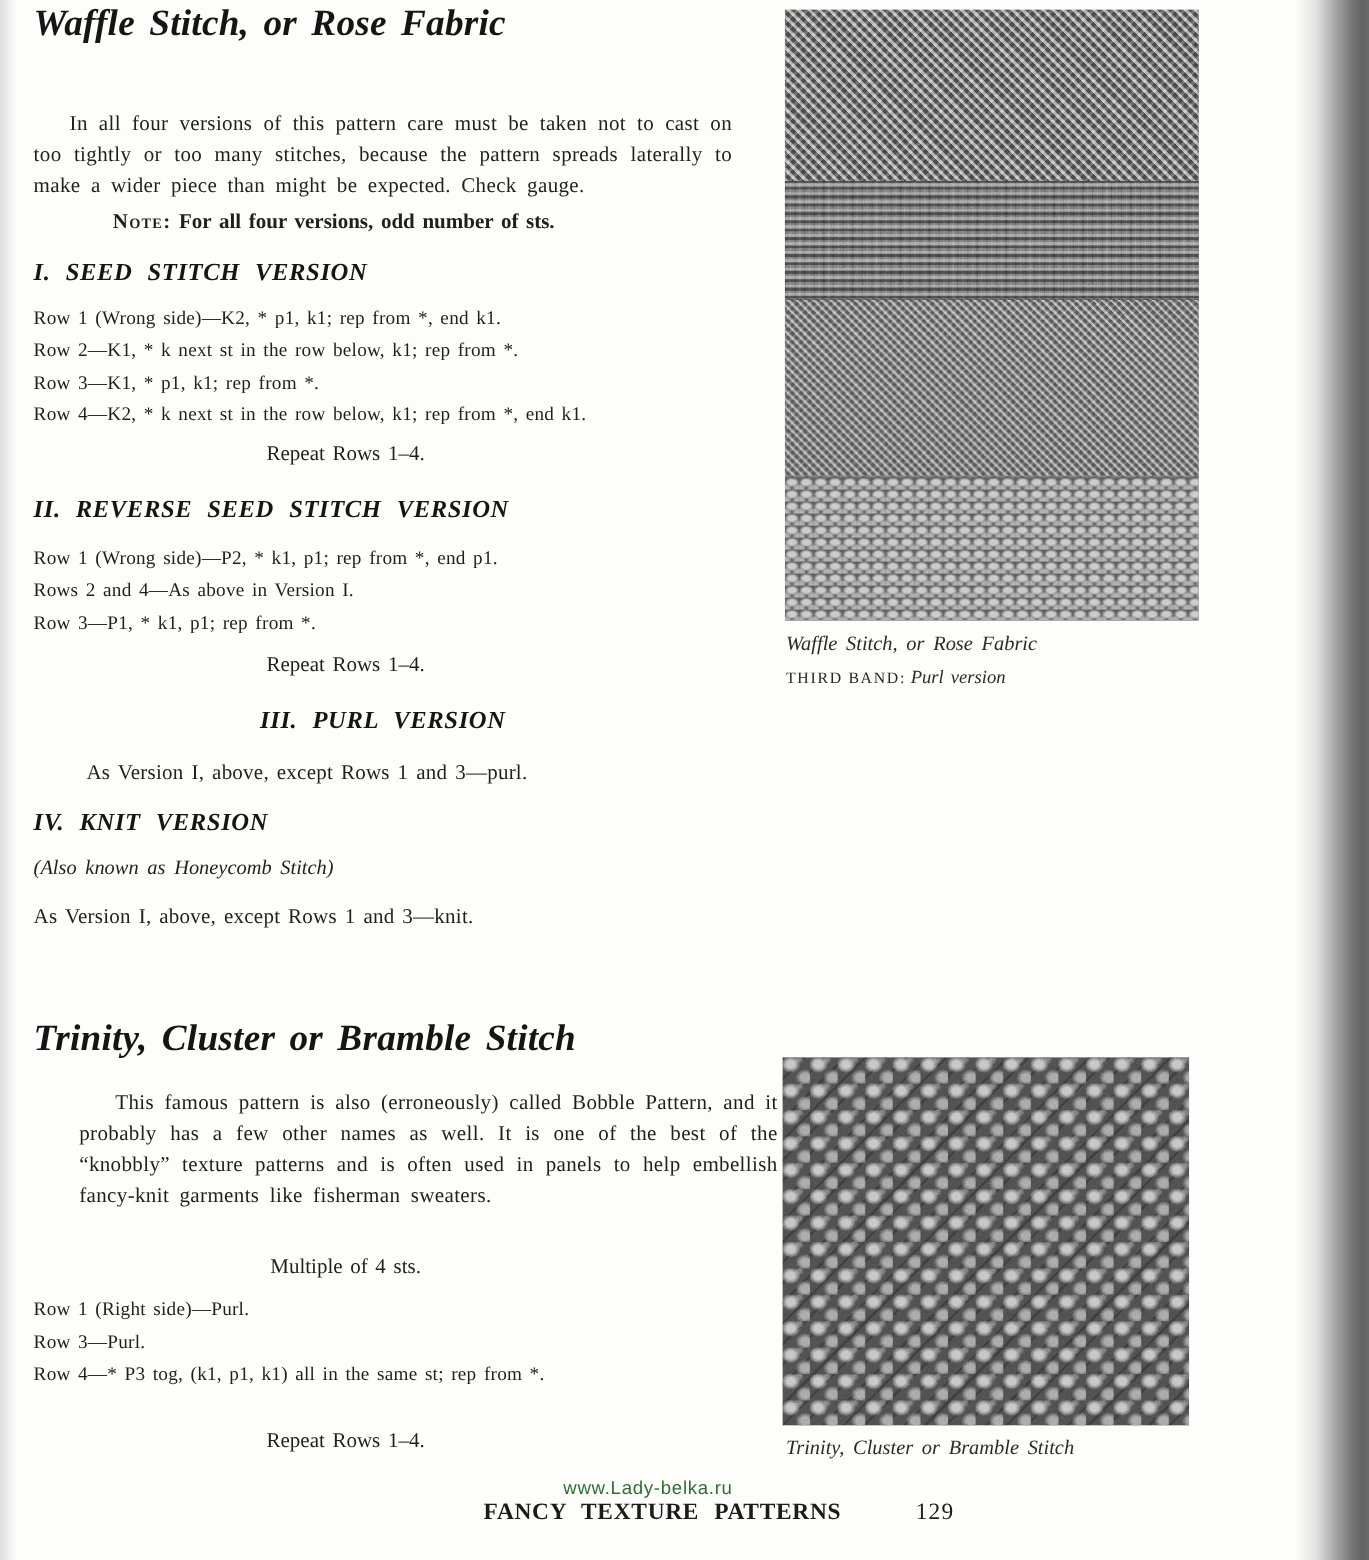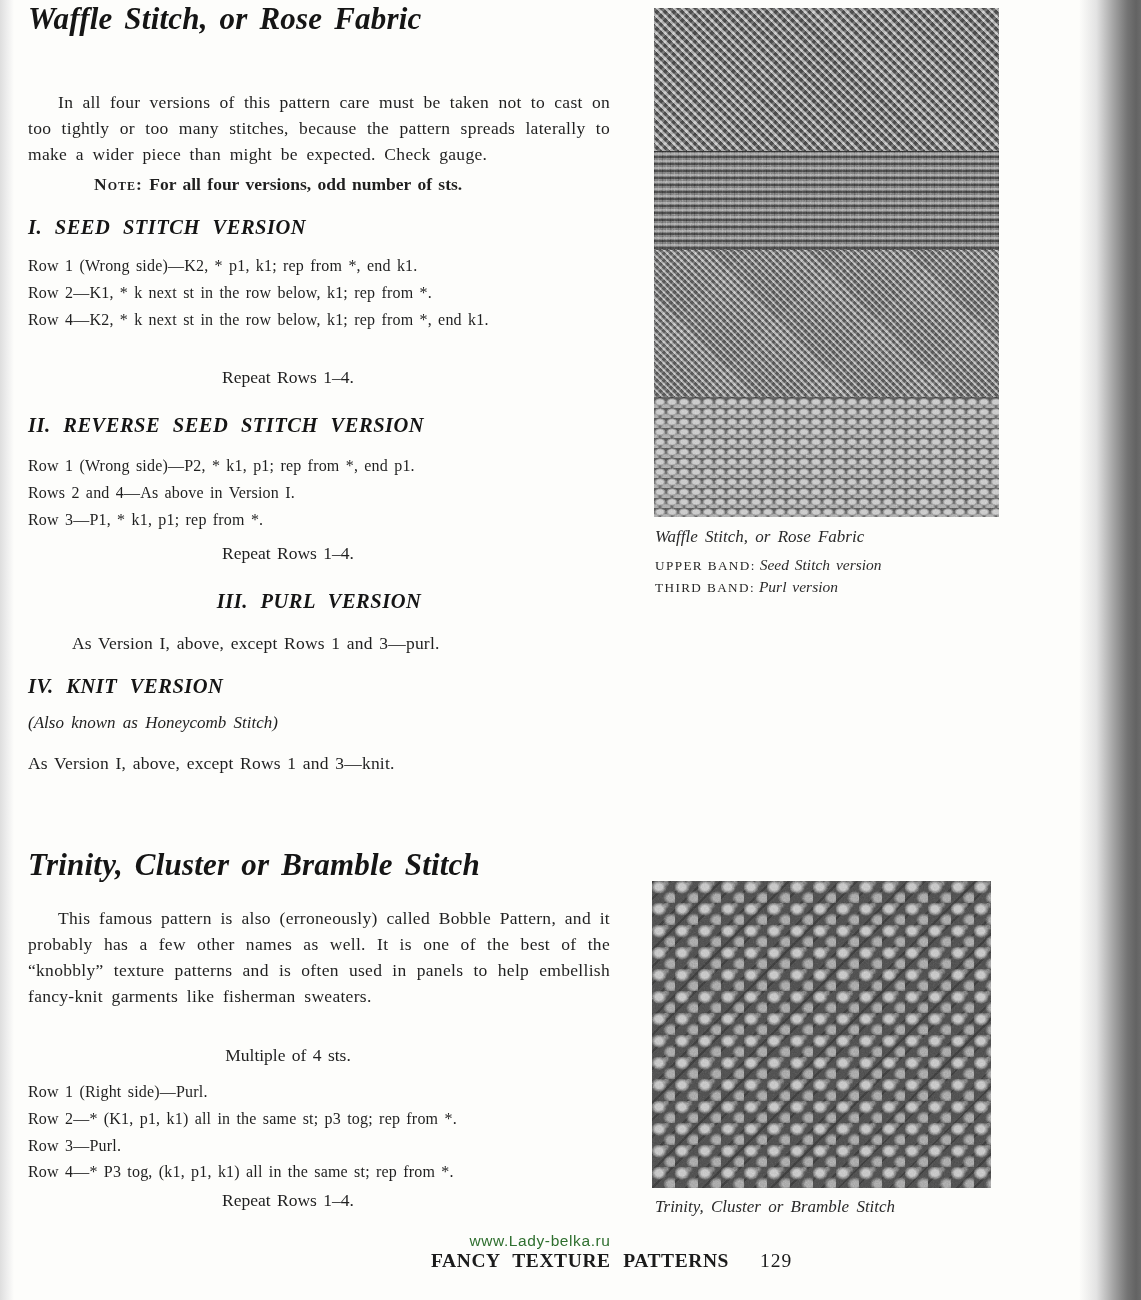--- a/index.html
+++ b/index.html
@@ -91,22 +91,22 @@
     font-size:13.2px;letter-spacing:1.4px;font-style:normal;color:#262626;
   }
   .cap-value{font-style:italic;word-spacing:2px;}
   
   .watermark{
     position:absolute;left:430px;top:1232px;width:220px;text-align:center;
     font-family:"Liberation Sans","DejaVu Sans",sans-serif;
     font-size:15.5px;letter-spacing:.6px;
   }
   .running-foot{
-    position:absolute;left:403px;top:1250px;display:flex;align-items:flex-end;gap:31px;
-    font-size:19.5px;color:#1b1b1b;margin-left:28px;
+    position:absolute;left:403px;top:1250px;display:flex;align-items:flex-end;gap:62px;
+    font-size:19.5px;color:#1b1b1b;
   }
   .running-head{font-weight:bold;letter-spacing:.6px;word-spacing:7px;}
   .folio{letter-spacing:1px;}
 </style>
 </head>
 <body style="background: rgb(253, 253, 251); color: rgb(31, 31, 31);">
 
 <svg width="0" height="0" style="position:absolute">
   <filter id="grain">
     <feTurbulence type="fractalNoise" baseFrequency="0.8" numOctaves="2" seed="7"></feTurbulence>
@@ -123,20 +123,21 @@
 
 <div class="blk note-line" style="top:171px;font-weight:bold;">
   <span class="smallcaps">Note:</span>
   <span>For all four versions, odd number of sts.</span>
 </div>
 
 <div class="blk h2" style="top:216px;">I. SEED STITCH VERSION</div>
 <div class="blk rows" style="top:253px;">
   <div>Row 1 (Wrong side)—K2, * p1, k1; rep from *, end k1.</div>
   <div>Row 2—K1, * k next st in the row below, k1; rep from *.</div>
+  <div>Row 3—K1, * p1, k1; rep from *.</div>
   <div>Row 4—K2, * k next st in the row below, k1; rep from *, end k1.</div>
 </div>
 <div class="blk centerline" style="top:367px;">Repeat Rows 1–4.</div>
 
 <div class="blk h2" style="top:414px;">II. REVERSE SEED STITCH VERSION</div>
 <div class="blk rows" style="top:453px;">
   <div>Row 1 (Wrong side)—P2, * k1, p1; rep from *, end p1.</div>
   <div>Rows 2 and 4—As above in Version I.</div>
   <div>Row 3—P1, * k1, p1; rep from *.</div>
 </div>
@@ -155,38 +156,33 @@
   <div class="band band-purl"></div>
   <div class="band band-honeycomb"></div>
   <svg class="noise" width="345" height="509">
     <rect width="100%" height="100%" filter="url(#grain)"></rect>
   </svg>
 </div>
 
 <div class="cap" style="left:655px;top:527px;width:350px;">
   <div class="cap-title">Waffle Stitch, or Rose Fabric</div>
   <div class="cap-line">
-    <span class="cap-label">UPPER BAND:</span>
-    <span class="cap-value">Seed Stitch version</span>
-  </div>
-  <div class="cap-line">
     <span class="cap-label">THIRD BAND:</span>
     <span class="cap-value">Purl version</span>
   </div>
 </div>
 
 <div class="blk h1" style="top:848px;">Trinity, Cluster or Bramble Stitch</div>
 
-<div class="blk para" style="top:905px;">This famous pattern is also (erroneously) called Bobble Pat­tern, and it probably has a few other names as well. It is one of the best of the “knobbly” texture patterns and is often used in panels to help embellish fancy-knit garments like fisherman sweaters.</div>
+<div class="blk para" style="top:905px;margin-left:38px;">This famous pattern is also (erroneously) called Bobble Pat­tern, and it probably has a few other names as well. It is one of the best of the “knobbly” texture patterns and is often used in panels to help embellish fancy-knit garments like fisherman sweaters.</div>
 
 <div class="blk centerline" style="top:1045px;">Multiple of 4 sts.</div>
 
 <div class="blk rows" style="top:1079px;">
   <div>Row 1 (Right side)—Purl.</div>
-  <div>Row 2—* (K1, p1, k1) all in the same st; p3 tog; rep from *.</div>
   <div>Row 3—Purl.</div>
   <div>Row 4—* P3 tog, (k1, p1, k1) all in the same st; rep from *.</div>
 </div>
 <div class="blk centerline" style="top:1190px;">Repeat Rows 1–4.</div>
 
 <div class="photo" style="left:652px;top:881px;width:339px;height:307px;">
   <div class="trinity-texture"></div>
   <svg class="noise" width="339" height="307">
     <rect width="100%" height="100%" filter="url(#grain)"></rect>
   </svg>

